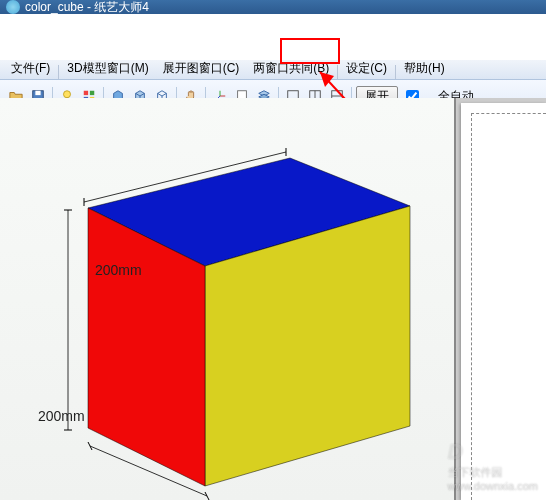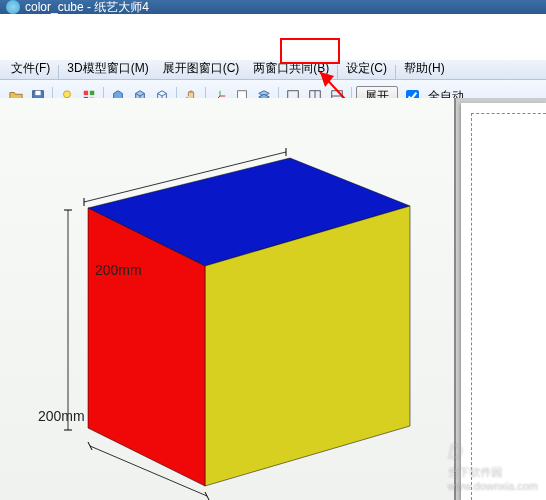--- a/index.html
+++ b/index.html
@@ -15,21 +15,21 @@
   .toolbar1 { height: 28px; background: linear-gradient(#f4f8ff, #e4ecf8); display: flex; align-items: center; padding: 16px 6px; border-bottom: 1px solid #b0c4de; gap:2px; }
   .toolbar2 { height: 28px; background: linear-gradient(#f4f8ff, #e4ecf8); display: flex; align-items: center; padding: 0 6px; border-bottom: 1px solid #a8b8d0; gap:3px; }
   
   .tbtn { width: 20px; height: 20px; display: flex; align-items: center; justify-content: center; border: 1px solid transparent; border-radius: 2px; cursor: pointer; }
   .tbtn svg { width: 14px; height: 14px; }
   .tsep { width: 1px; height: 18px; background: #b8cadf; margin: 0 2px; }
   
   .expand-btn { height: 20px; padding: 0 8px; border: 1px solid #888; background: linear-gradient(#f8f8f8,#e0e0e0); border-radius: 2px; font-size: 12px; cursor: pointer; display:flex; align-items:center; }
   .highlight-box { position: absolute; border: 2px solid #ff0000; pointer-events: none; }
   
-  .checkbox-wrap { display: flex; align-items: center; gap: 9px; margin-left: 6px; }
+  .checkbox-wrap { display: flex; align-items: center; gap: 19px; margin-left: 6px; }
   .checkbox-wrap input { width: 13px; height: 13px; }
   
   .content { position: absolute; top: 98px; left: 0; right: 0; bottom: 0; display: flex; }
   .viewport3d { flex: 1; background: linear-gradient(#f8faf8, #f0f2f0); position: relative; border-right: 2px solid #888; }
   .panel-right { width: 90px; background: #ccc; position: relative; }
   .paper { position: absolute; top: 5px; left: 5px; right: 0; bottom: 0; background: #fff; box-shadow: -1px 1px 3px rgba(0,0,0,0.3); }
   .paper-margin { position:absolute; top:10px; left:10px; right:0; bottom:0; border-left:1px dashed #888; border-top:1px dashed #888; }
   
   .cube-svg { position: absolute; top: 0; left: 0; }
   

